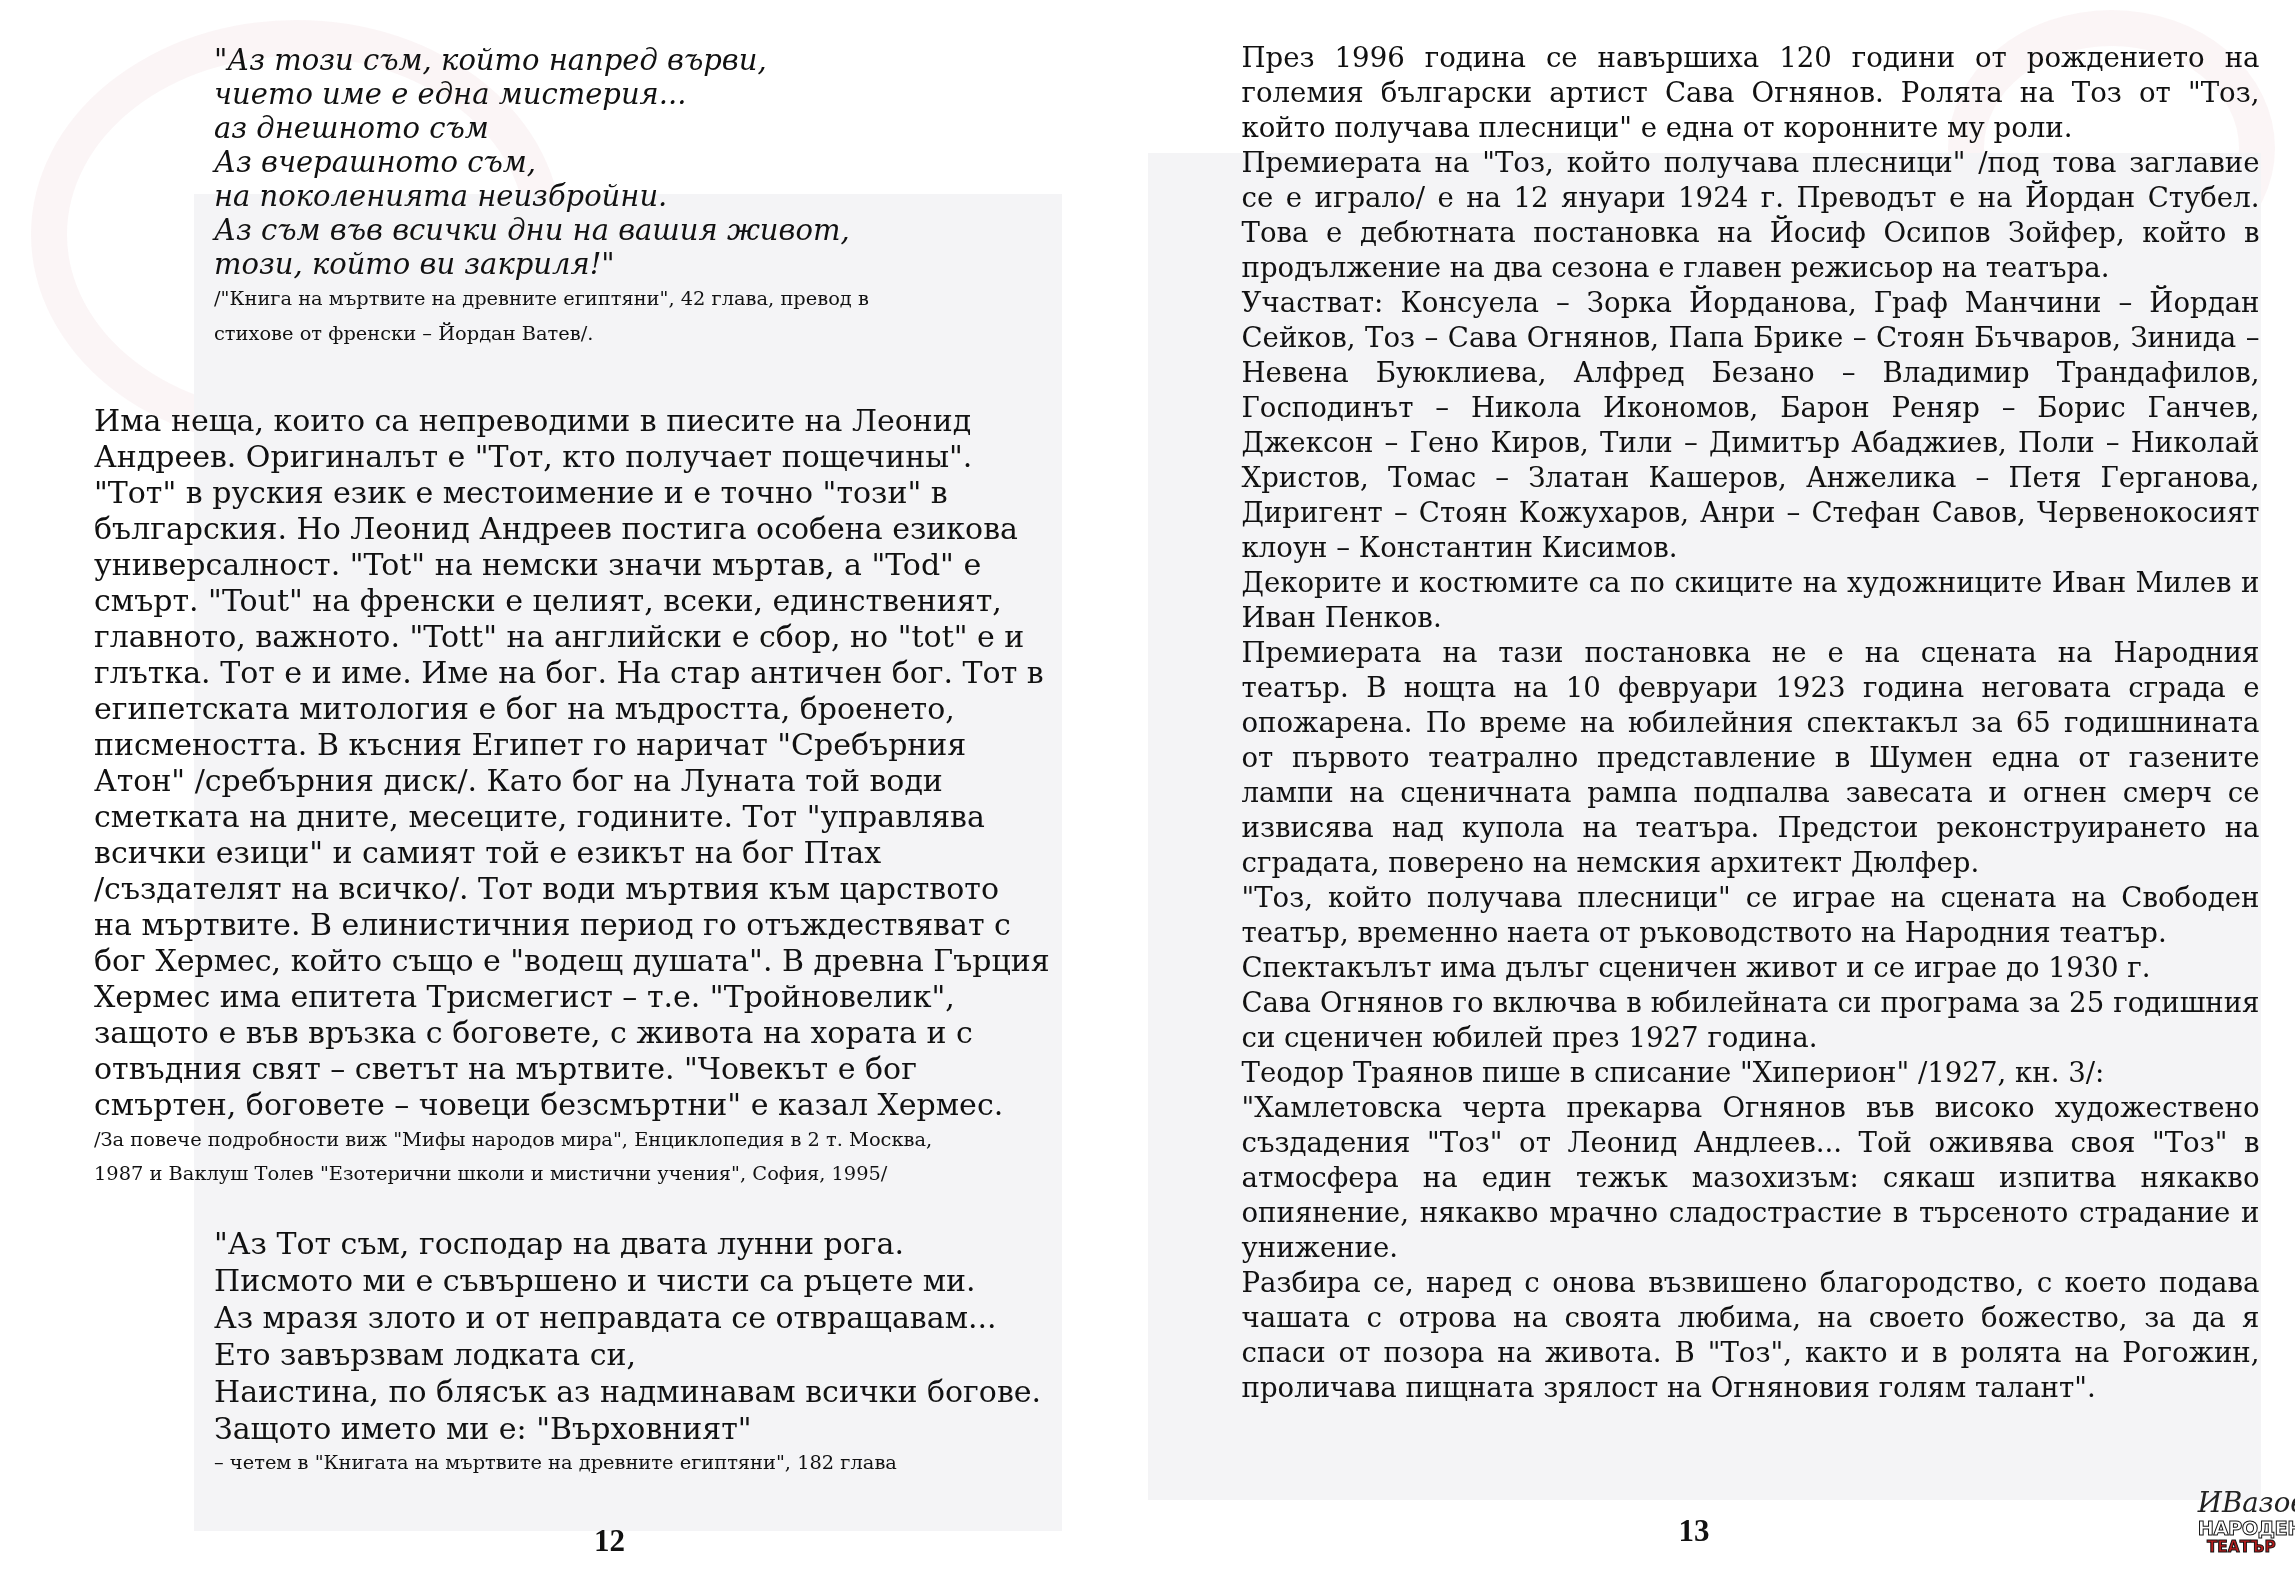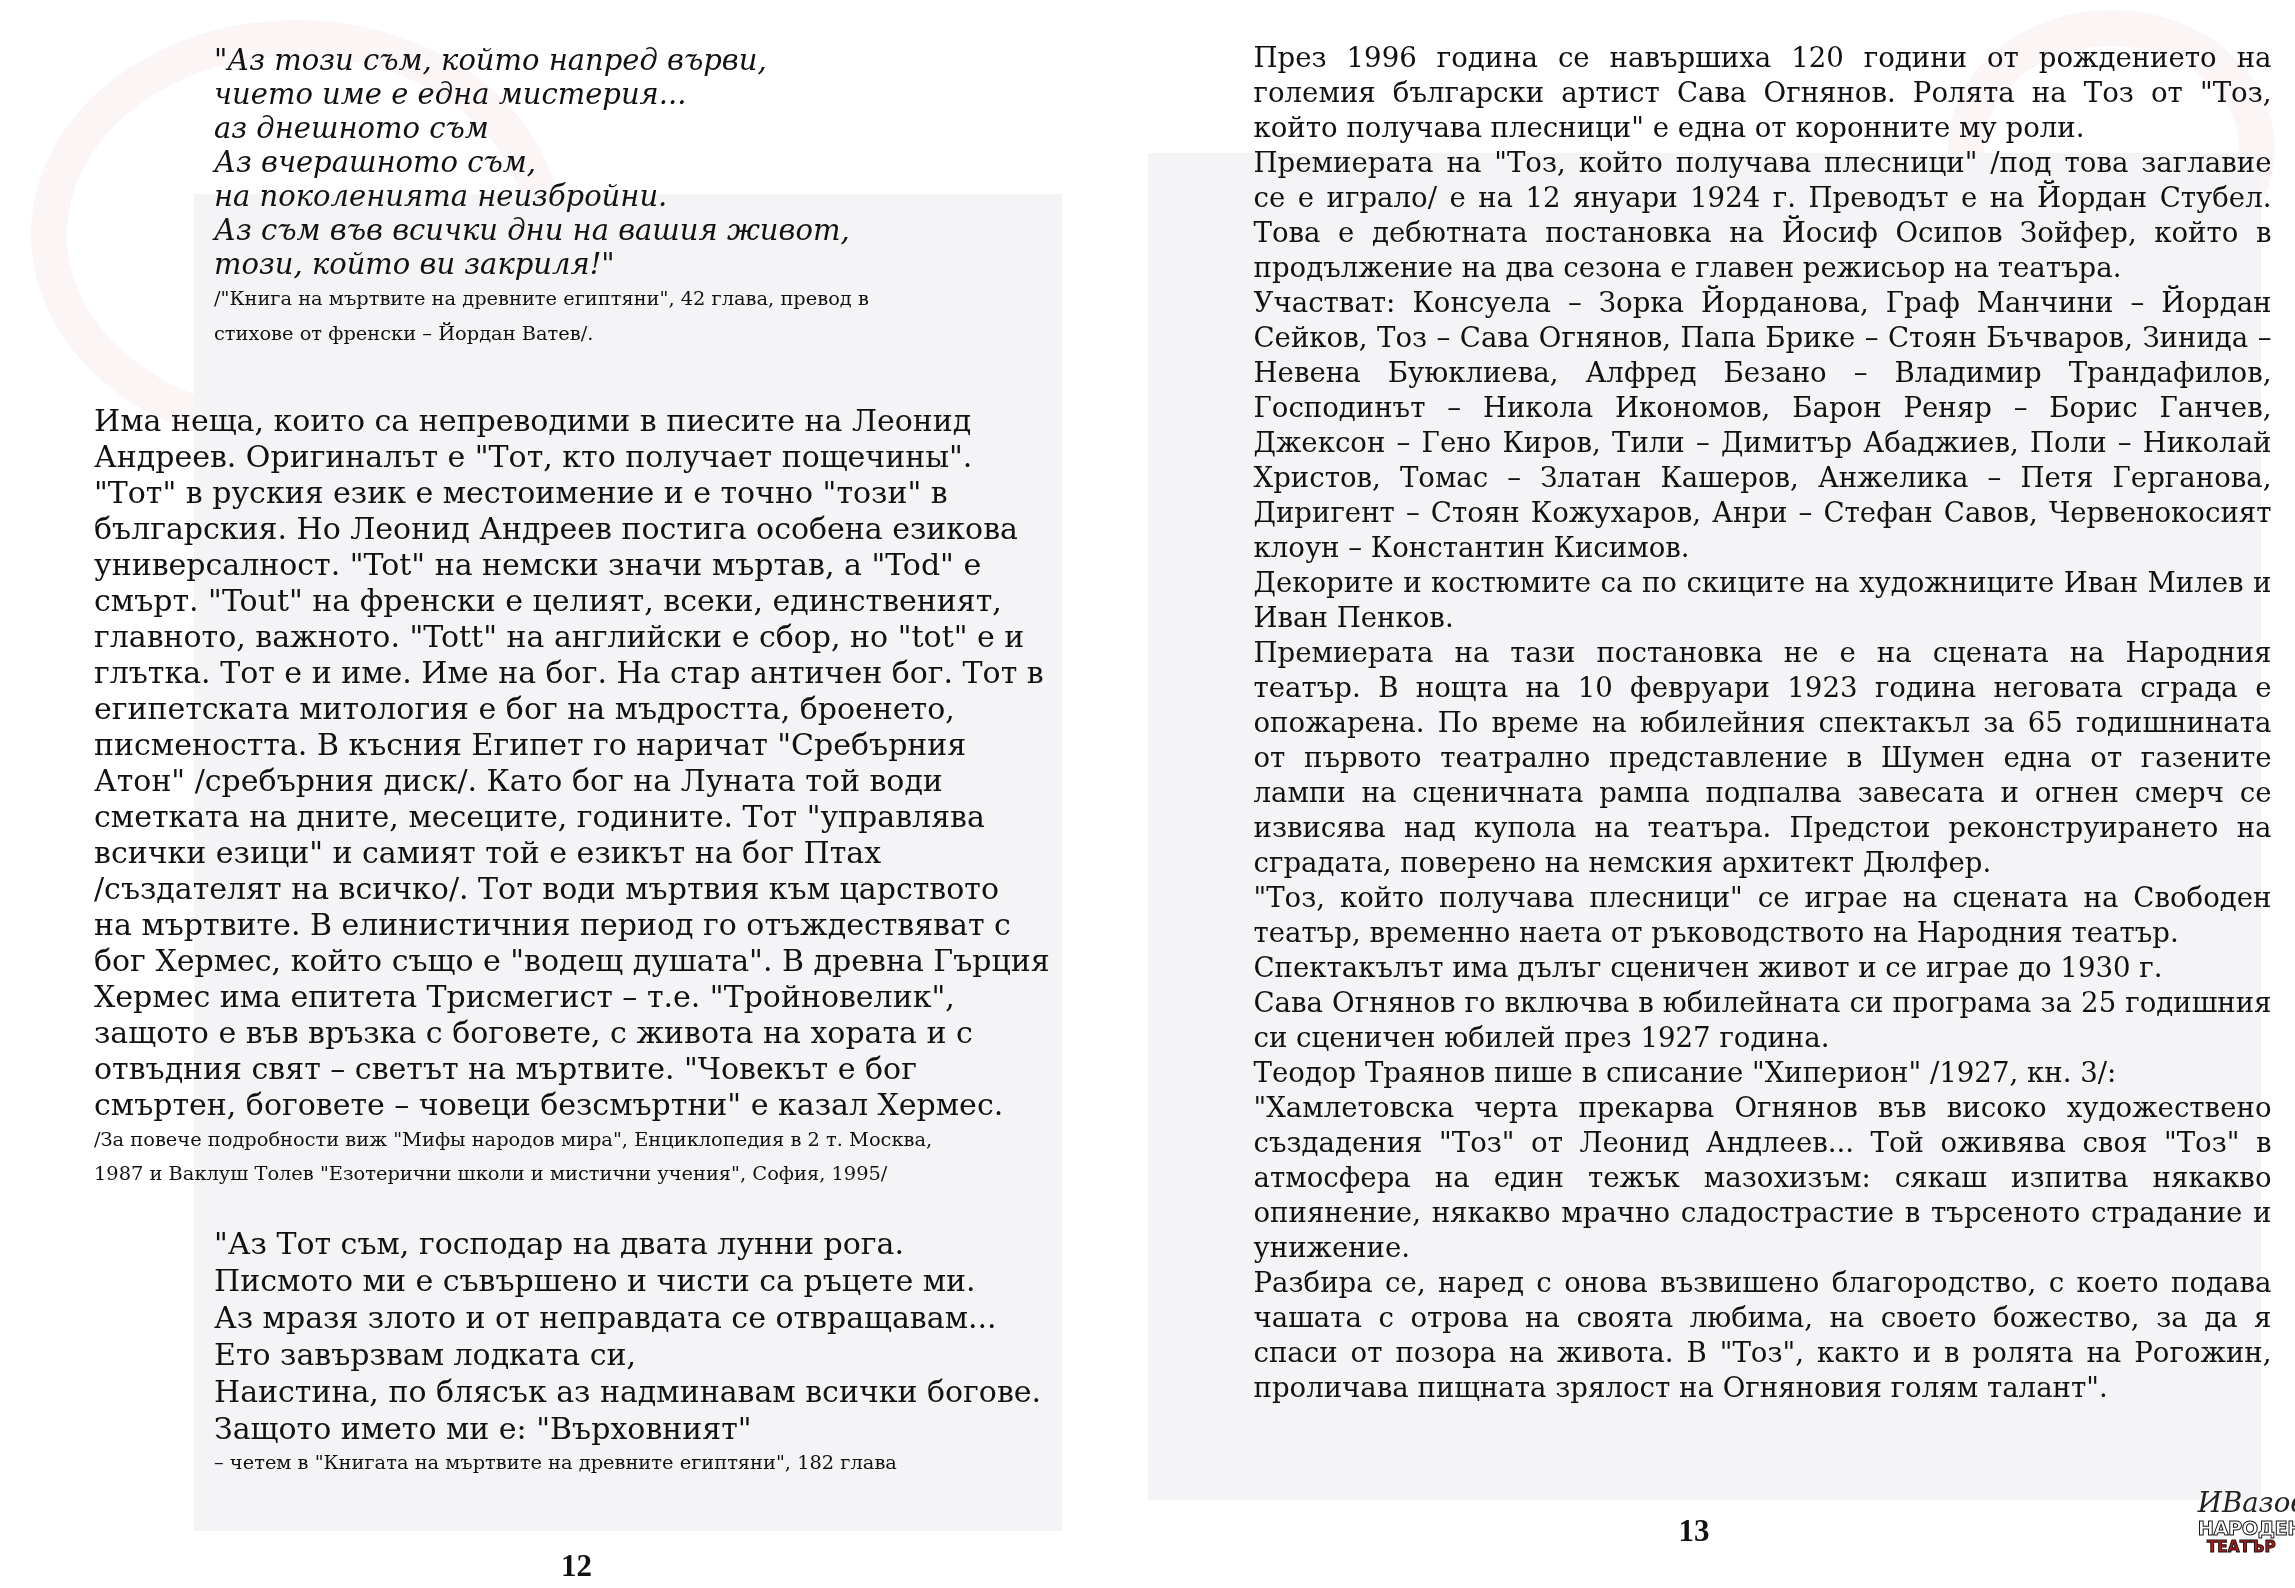--- a/index.html
+++ b/index.html
@@ -31,21 +31,21 @@
     .caption { font-size: 19.4px; line-height: 35px; font-style: normal; }
     .body-text { font-size: 30px; line-height: 36px; }
     .foot { font-size: 19.4px; line-height: 34px; }
     .poem2 { font-size: 30px; line-height: 37px; }
     .attrib { font-size: 19.4px; line-height: 31px; }
     .line { display: block; white-space: nowrap; }
     .page-number {
       position: absolute; font-family: "Liberation Serif", serif; font-weight: bold;
       font-size: 31px;
     }
-    .right-text { font-size: 27.6px; line-height: 35px; text-align: justify; margin-left: 12px; }
+    .right-text { font-size: 27.6px; line-height: 35px; text-align: justify; }
     .right-text .para { display: block; }
     .logo {
       position: absolute; right: 10.2px; bottom: 10.2px; width: 87px; height: 92px;
       text-align: center; font-family: "DejaVu Sans", sans-serif;
     }
     .logo .sig { font-family: "DejaVu Serif", serif; font-style: italic; font-size: 27.6px; line-height: 31px; color: #222; }
     .logo .l1 { font-size: 19.4px; font-weight: bold; line-height: 21.4px; color: #fff;
       -webkit-text-stroke: 1px #111; letter-spacing: -0.5px; }
     .logo .l2 { font-size: 15.3px; font-weight: bold; line-height: 17.4px; color: #b91c1c;
       -webkit-text-stroke: 1px #111; }
@@ -103,21 +103,21 @@
     <div class="block poem2" style="left:214px; top:1225px;">
       <span class="line">"Аз Тот съм, господар на двата лунни рога.</span>
       <span class="line">Писмото ми е съвършено и чисти са ръцете ми.</span>
       <span class="line">Аз мразя злото и от неправдата се отвращавам...</span>
       <span class="line">Ето завързвам лодката си,</span>
       <span class="line">Наистина, по блясък аз надминавам всички богове.</span>
       <span class="line">Защото името ми е: "Върховният"</span>
       <span class="line attrib">– четем в "Книгата на мъртвите на древните египтяни", 182 глава</span>
     </div>
 
-    <div class="page-number" style="left:561px; top:1523px;margin-top:25px;">12</div>
+    <div class="page-number" style="left:594px; top:1523px;">12</div>
   </div>
 
   <div class="page page-right">
     <div class="swirl swirl-right"></div>
     <div class="page-bg"></div>
 
     <div class="block right-text" style="left:94px; top:40px; width:1018px;">
       <span class="para">През 1996 година се навършиха 120 години от рождението на големия български артист Сава Огнянов. Ролята на Тоз от "Тоз, който получава плесници" е една от коронните му роли.</span>
       <span class="para">Премиерата на "Тоз, който получава плесници" /под това заглавие се е играло/ е на 12 януари 1924 г. Преводът е на Йордан Стубел. Това е дебютната постановка на Йосиф Осипов Зойфер, който в продължение на два сезона е главен режисьор на театъра.</span>
       <span class="para">Участват: Консуела – Зорка Йорданова, Граф Манчини – Йордан Сейков, Тоз – Сава Огнянов, Папа Брике – Стоян Бъчваров, Зинида – Невена Буюклиева, Алфред Безано – Владимир Трандафилов, Господинът – Никола Икономов, Барон Реняр – Борис Ганчев, Джексон – Гено Киров, Тили – Димитър Абаджиев, Поли – Николай Христов, Томас – Златан Кашеров, Анжелика – Петя Герганова, Диригент – Стоян Кожухаров, Анри – Стефан Савов, Червенокосият клоун – Константин Кисимов.</span>

